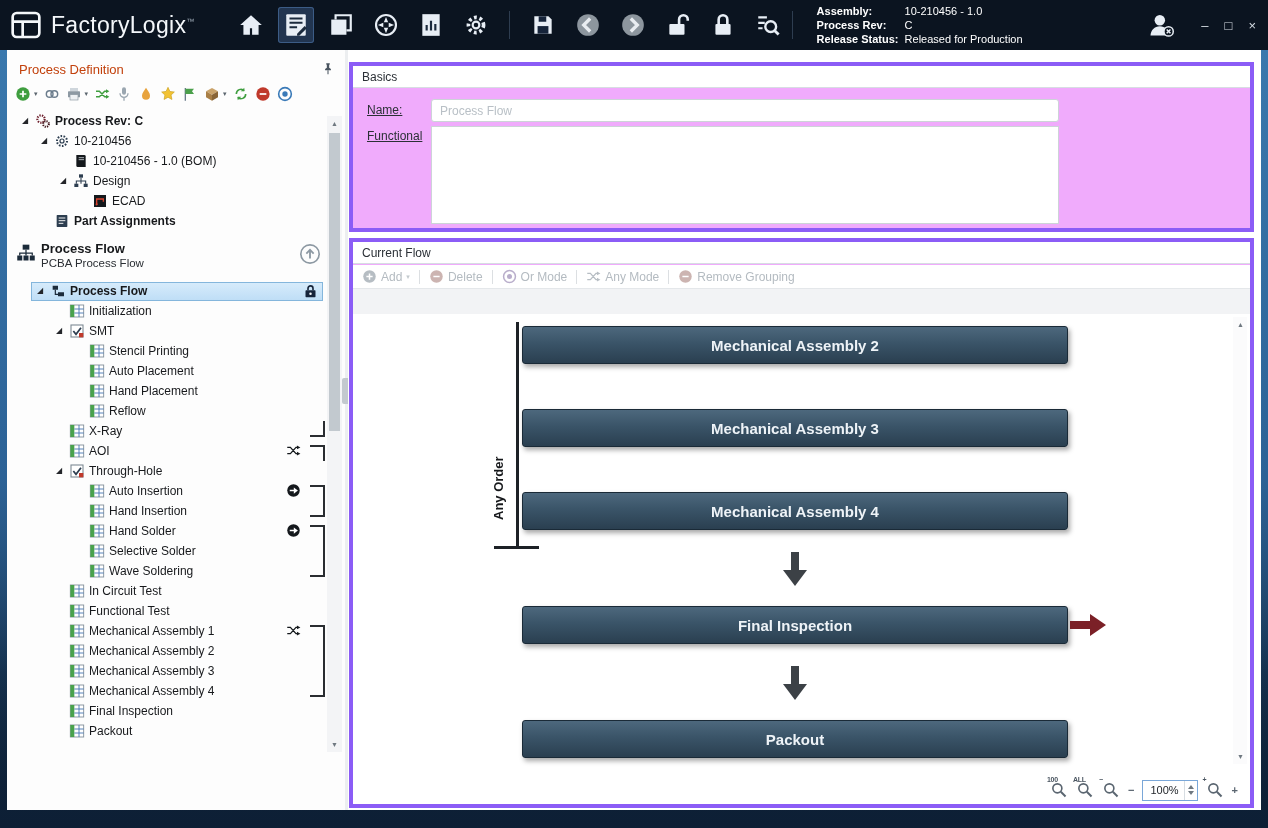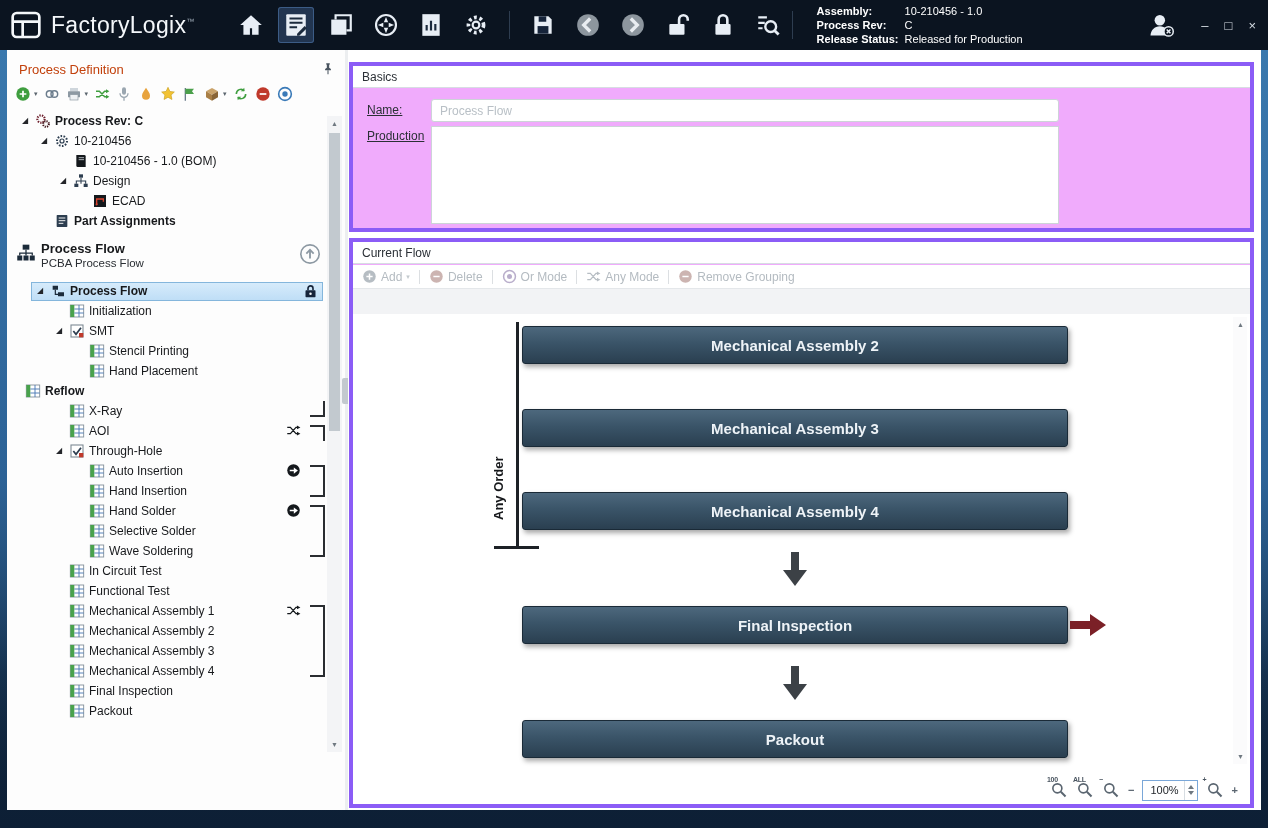--- a/index.html
+++ b/index.html
@@ -500,24 +500,37 @@
           <div class="trow" style="padding-left: 64px;">
             <div class="rowbg">
               <span class="exp"></span>
               <span class="ticon">
                 <svg viewBox="0 0 24 24">
                   <rect x="2" y="3" width="20" height="18" fill="#fff" stroke="#88949e" stroke-width="1.4"></rect>
                   <rect x="2" y="3" width="6" height="18" fill="#49a24c"></rect>
                   <path d="M8 9h14M8 15h14M15 3v18" stroke="#4a7ab5" stroke-width="1.4"></path>
                 </svg>
               </span>
+              <span class="tlabel">Auto Placement</span>
+            </div>
+          </div>
+          <div class="trow" style="padding-left: 64px;">
+            <div class="rowbg">
+              <span class="exp"></span>
+              <span class="ticon">
+                <svg viewBox="0 0 24 24">
+                  <rect x="2" y="3" width="20" height="18" fill="#fff" stroke="#88949e" stroke-width="1.4"></rect>
+                  <rect x="2" y="3" width="6" height="18" fill="#49a24c"></rect>
+                  <path d="M8 9h14M8 15h14M15 3v18" stroke="#4a7ab5" stroke-width="1.4"></path>
+                </svg>
+              </span>
               <span class="tlabel">Hand Placement</span>
             </div>
           </div>
-          <div class="trow" style=" font-weight: bold;">
+          <div class="trow" style="padding-left: 64px;">
             <div class="rowbg">
               <span class="exp"></span>
               <span class="ticon">
                 <svg viewBox="0 0 24 24">
                   <rect x="2" y="3" width="20" height="18" fill="#fff" stroke="#88949e" stroke-width="1.4"></rect>
                   <rect x="2" y="3" width="6" height="18" fill="#49a24c"></rect>
                   <path d="M8 9h14M8 15h14M15 3v18" stroke="#4a7ab5" stroke-width="1.4"></path>
                 </svg>
               </span>
               <span class="tlabel">Reflow</span>
@@ -771,21 +784,21 @@
   <div class="splitter">
         <div class="grip"></div>
       </div>
 
   <div class="main">
 
     <div class="gpanel basics">
       <div class="gheader">Basics</div>
       <div class="flabel name-label">Name:</div>
       <input class="name-input" type="text" placeholder="Process Flow" style="">
-      <div class="flabel desc-label">Production</div>
+      <div class="flabel desc-label">Functional</div>
       <textarea class="desc-input" style=""></textarea>
     </div>
 
     <div class="gpanel currentflow">
       <div class="gheader">Current Flow</div>
       <div class="cftoolbar">
             <span class="cfitem">
               <span class="cfic">
                 <svg viewBox="0 0 24 24">
                   <circle cx="12" cy="12" r="10" fill="#b6bdc3"></circle>

